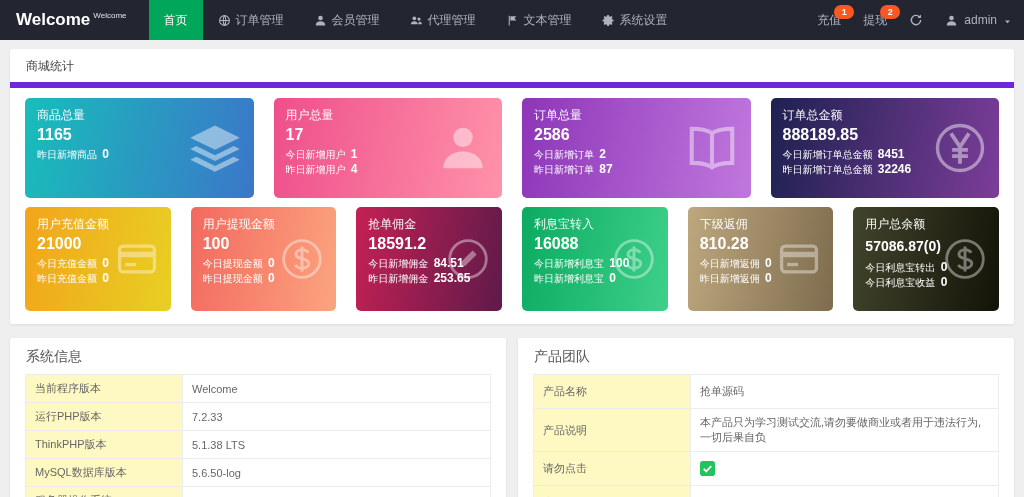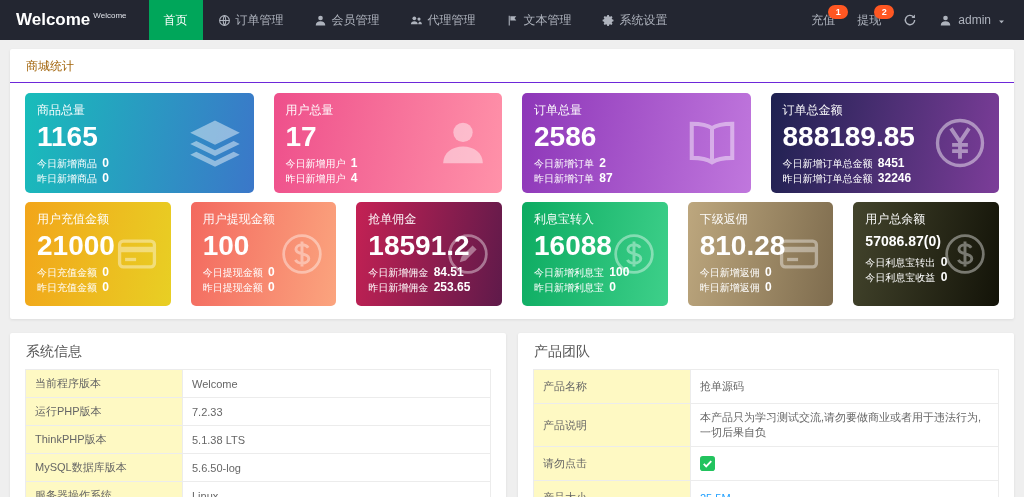--- a/index.html
+++ b/index.html
@@ -4,43 +4,43 @@
 <style>
   html,body{margin:0;padding:0;}
   body{width:1024px;height:497px;background:#efefef;font-family:"Liberation Sans",sans-serif;font-size:12px;color:#333;overflow:hidden;}
   
   .navbar{height:40px;background:#232631;display:flex;align-items:stretch;color:#aeb3bd;}
   .brand{display:flex;align-items:center;padding:0 22px 0 16px;color:#fff;font-size:17px;font-weight:bold;cursor:pointer;}
   .brand sup{font-size:8px;font-weight:normal;margin:-9px 0 0 3px;color:#dfe2e8;}
   .nav-menu{display:flex;align-items:stretch;}
   .nav-item{display:flex;align-items:center;gap:5px;padding:0 15px;font-size:12px;cursor:pointer;}
   .nav-item.active{color:#fff;}
-  .nav-right{margin-left:auto;display:flex;align-items:center;gap:22px;padding-right:18px;}
+  .nav-right{margin-left:auto;display:flex;align-items:center;gap:22px;padding-right:12px;}
   .nav-action{position:relative;cursor:pointer;font-size:12px;}
   .badge{position:absolute;top:-7px;right:-13px;color:#fff;font-size:9px;min-width:14px;height:14px;line-height:14px;border-radius:8px;text-align:center;padding:0 3px;font-weight:bold;}
   .icn{display:inline-block;}
   .icn svg{width:100%;height:100%;display:block;}
   .nav-icn{width:13px;height:13px;}
   .user-box{display:flex;align-items:center;gap:6px;cursor:pointer;}
   .user-icn{width:13px;height:13px;}
   .caret{width:9px;height:9px;margin-top:2px;}
   .refresh{width:14px;height:14px;cursor:pointer;}
   
   .main{padding:9px 10px 0;}
   .card{background:#fff;border-radius:2px;box-shadow:0 1px 3px rgba(0,0,0,0.08);}
   .stats-card{margin-bottom:14px;}
-  .card-header{padding:9px 16px 7px;color:#a16207;font-size:12px;border-bottom:1px solid #6d28d9;}
+  .card-header{padding:9px 16px 7px;color:#404040;font-size:12px;border-bottom:6px solid #6d28d9;}
   .stats-body{padding:10px 15px 13px;}
   .tile-row{display:flex;gap:20px;}
   .tile-row + .tile-row{margin-top:9px;}
   .tile{flex:1;position:relative;border-radius:5px;color:#fff;padding:9px 12px;overflow:hidden;}
   .tile.r1{height:82px;}
   .tile.r2{height:86px;}
   .tile-title{font-size:12px;opacity:.97;}
-  .tile-value{font-size:28px;font-weight:bold;margin:2px 0 3px;}
+  .tile-value{font-size:16px;font-weight:bold;margin:2px 0 3px;}
   .tile-value.sm{font-size:14px;margin:5px 0 6px;}
   .tile-line{font-size:10px;line-height:14px;}
   .tile-line b{font-size:12px;margin-left:2px;}
   .tile-icn{position:absolute;right:12px;top:50%;transform:translateY(-50%);width:44px;height:44px;opacity:.4;}
   .tile-icn.big{width:54px;height:54px;opacity:.45;}
   
   .bottom{display:flex;gap:12px;align-items:flex-start;}
   .bottom .card{flex:1;}
   .card-header2{padding:10px 16px 8px;color:#555;font-size:14px;}
   .info-table{width:calc(100% - 30px);margin:0 15px 15px;border-collapse:collapse;}
@@ -136,21 +136,20 @@
 </div>
 
 <div class="main">
   <div class="card stats-card">
     <div class="card-header">商城统计</div>
     <div class="stats-body">
       <div class="tile-row">
           <div class="tile r1" style="background: linear-gradient(100deg, rgb(24, 189, 186), rgb(59, 119, 201));">
             <div class="tile-title">商品总量</div>
             <div class="tile-value">1165</div>
-            <div class="tile-line"><span>今日新增商品</span><b> 0</b></div>
             <div class="tile-line"><span>昨日新增商品</span><b> 0</b></div>
             <span class="icn tile-icn big">
               <svg viewBox="0 0 24 24" fill="currentColor">
                 <path d="M12 2L1 7.4 12 12.8l11-5.4z"></path>
                 <path d="M1 12.4L12 17.8l11-5.4-2.7-1.3L12 15.2 3.7 11.1z"></path>
                 <path d="M1 17.2L12 22.6l11-5.4-2.7-1.3L12 20 3.7 15.9z"></path>
               </svg>
             </span>
           </div>
           <div class="tile r1" style="background: linear-gradient(100deg, rgb(238, 79, 139), rgb(255, 146, 169));">

